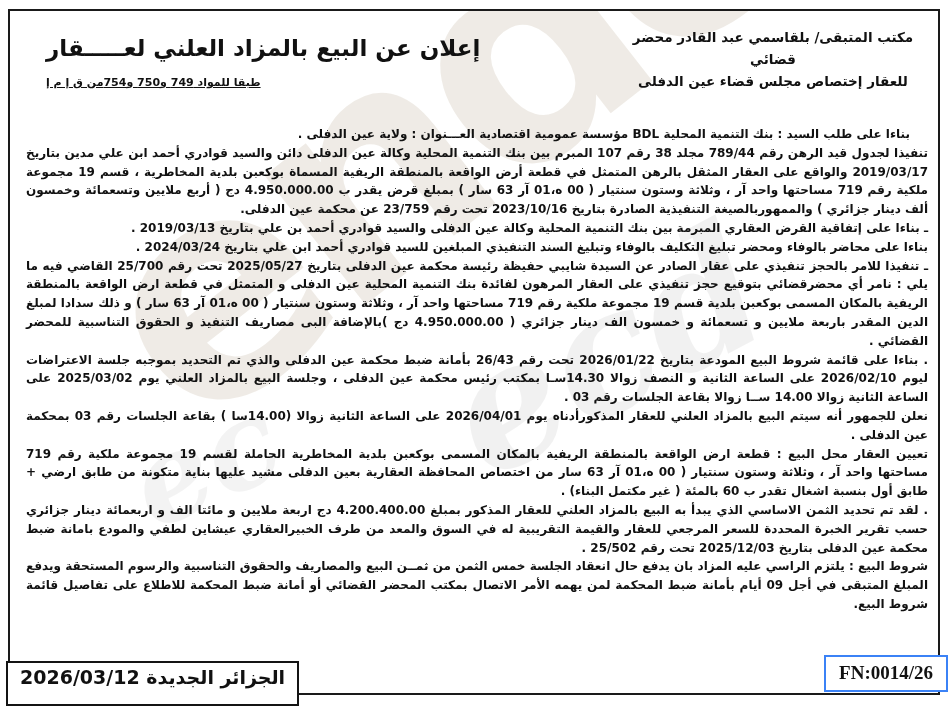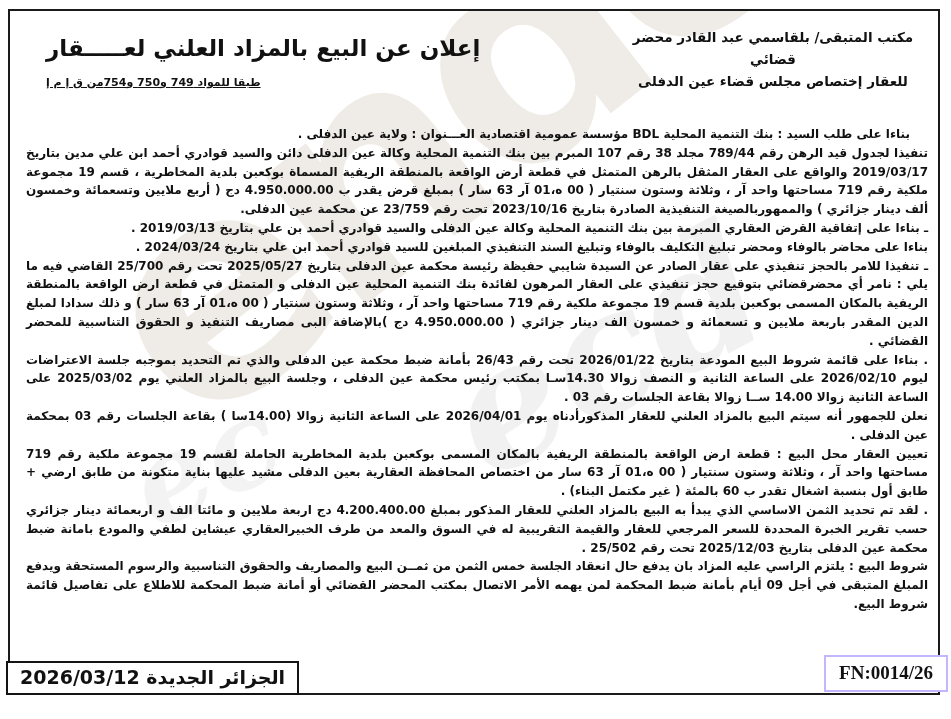--- a/index.html
+++ b/index.html
@@ -29,26 +29,26 @@
   
   .doc-body{
     position:relative;z-index:1;direction:rtl;text-align:justify;
     padding:2px 10px 0 16px;font-weight:bold;font-size:12px;line-height:18.8px;
   }
   .doc-body p{margin:0;}
   .doc-body p:first-child{text-indent:18px;}
   
   .footer-news{
     position:absolute;left:6px;top:661px;z-index:2;background:#fff;
-    border:2px solid #141414;padding:3px 12px 5px;direction:rtl;
+    border:2px solid #141414;padding:3px 12px 16px;direction:rtl;
     font-weight:bold;font-size:19px;white-space:nowrap;
   }
   .footer-ref{
     position:absolute;right:3px;top:655px;z-index:2;background:#fff;
-    border:2px solid #c4b5fd;padding:5px 13px 6px;
+    border:2px solid #3b82f6;padding:5px 13px 6px;
     font-family:"Liberation Serif",serif;font-weight:bold;font-size:19px;white-space:nowrap;
   }
 </style>
 </head>
 <body>
 
 <div class="frame">
 
   <div class="wm wm-a">ende</div>
   <div class="wm wm-b">ecd</div>

